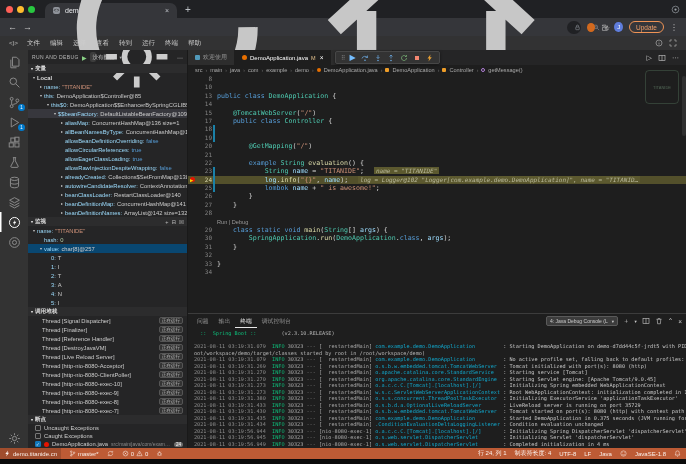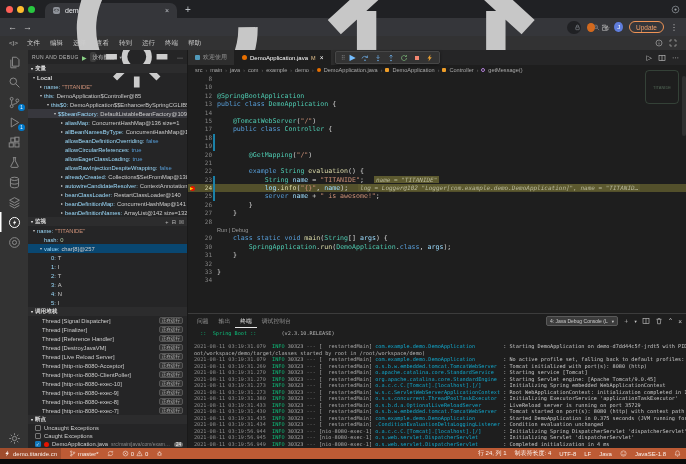--- a/index.html
+++ b/index.html
@@ -642,33 +642,32 @@
           <span class="csep">›</span>
           <span class="ci-class"></span>
           <span>Controller</span>
           <span class="csep">›</span>
           <span class="ci-method"></span>
           <span>getMessage()</span>
         </div>
       <div class="code" id="code">
           <div class="cl"><span class="bpcol"></span><span class="ln">8</span><span class="chg"></span><span class="ct"></span></div>
           <div class="cl"><span class="bpcol"></span><span class="ln">10</span><span class="chg"></span><span class="ct"></span></div>
-          <div class="cl"><span class="bpcol"></span><span class="ln">12</span><span class="chg"></span><span class="ct"><span class="an">@SpringBootApplication</span></span></div>
           <div class="cl"><span class="bpcol"></span><span class="ln">13</span><span class="chg"></span><span class="ct"><span class="kw">public class </span><span class="ty">DemoApplication</span><span class="pl"> {</span></span></div>
           <div class="cl"><span class="bpcol"></span><span class="ln">14</span><span class="chg"></span><span class="ct"></span></div>
           <div class="cl"><span class="bpcol"></span><span class="ln">15</span><span class="chg"></span><span class="ct"><span class="pl">    </span><span class="an">@TomcatWebServer</span><span class="pl">(</span><span class="st">"/"</span><span class="pl">)</span></span></div>
           <div class="cl"><span class="bpcol"></span><span class="ln">17</span><span class="chg"></span><span class="ct"><span class="pl">    </span><span class="kw">public class </span><span class="ty">Controller</span><span class="pl"> {</span></span></div>
           <div class="cl"><span class="bpcol"></span><span class="ln">18</span><span class="chg on"></span><span class="ct"></span></div>
           <div class="cl"><span class="bpcol"></span><span class="ln">19</span><span class="chg on"></span><span class="ct"></span></div>
           <div class="cl"><span class="bpcol"></span><span class="ln">20</span><span class="chg"></span><span class="ct"><span class="pl">        </span><span class="an">@GetMapping</span><span class="pl">(</span><span class="st">"/"</span><span class="pl">)</span></span></div>
           <div class="cl"><span class="bpcol"></span><span class="ln">21</span><span class="chg"></span><span class="ct"></span></div>
           <div class="cl"><span class="bpcol"></span><span class="ln">22</span><span class="chg"></span><span class="ct"><span class="pl">        </span><span class="kw">example </span><span class="ty">String </span><span class="me">evaluation</span><span class="pl">() {</span></span></div>
           <div class="cl"><span class="bpcol"></span><span class="ln">23</span><span class="chg on"></span><span class="ct"><span class="pl">            </span><span class="ty">String </span><span class="va">name</span><span class="pl"> = </span><span class="st">"TITANIDE"</span><span class="pl">;</span><span class="hint">name = "TITANIDE"</span></span></div>
           <div class="cl cur"><span class="bpcol"><span class="bp-dot"></span><span class="bp-arrow">▶</span></span><span class="ln">24</span><span class="chg on"></span><span class="ct"><span class="pl">            </span><span class="va">log</span><span class="pl">.</span><span class="me">info</span><span class="pl">(</span><span class="st">"{}"</span><span class="pl">, </span><span class="va">name</span><span class="pl">);</span><span class="hint">log = Logger@102 "Logger[com.example.demo.DemoApplication]", name = "TITANID…</span></span></div>
-          <div class="cl"><span class="bpcol"></span><span class="ln">25</span><span class="chg on"></span><span class="ct"><span class="pl">            </span><span class="kw">server </span><span class="va">name</span><span class="pl"> + </span><span class="st">" is awesome!"</span><span class="pl">;</span></span></div>
+          <div class="cl"><span class="bpcol"></span><span class="ln">25</span><span class="chg on"></span><span class="ct"><span class="pl">            </span><span class="kw">lombok </span><span class="va">name</span><span class="pl"> + </span><span class="st">" is awesome!"</span><span class="pl">;</span></span></div>
           <div class="cl"><span class="bpcol"></span><span class="ln">26</span><span class="chg"></span><span class="ct"><span class="pl">        }</span></span></div>
           <div class="cl"><span class="bpcol"></span><span class="ln">27</span><span class="chg"></span><span class="ct"><span class="pl">    }</span></span></div>
           <div class="cl"><span class="bpcol"></span><span class="ln">28</span><span class="chg"></span><span class="ct"></span></div>
           <div class="cl"><span class="bpcol"></span><span class="ln"></span><span class="chg"></span><span class="ct"><span class="lens-text">Run | Debug</span></span></div>
           <div class="cl"><span class="bpcol"></span><span class="ln">29</span><span class="chg"></span><span class="ct"><span class="pl">    </span><span class="kw">class static void </span><span class="me">main</span><span class="pl">(</span><span class="ty">String</span><span class="pl">[] </span><span class="va">args</span><span class="pl">) {</span></span></div>
           <div class="cl"><span class="bpcol"></span><span class="ln">30</span><span class="chg"></span><span class="ct"><span class="pl">        </span><span class="ty">SpringApplication</span><span class="pl">.</span><span class="me">run</span><span class="pl">(</span><span class="ty">DemoApplication</span><span class="pl">.</span><span class="kw">class</span><span class="pl">, </span><span class="va">args</span><span class="pl">);</span></span></div>
           <div class="cl"><span class="bpcol"></span><span class="ln">31</span><span class="chg"></span><span class="ct"><span class="pl">    }</span></span></div>
           <div class="cl"><span class="bpcol"></span><span class="ln">32</span><span class="chg"></span><span class="ct"></span></div>
           <div class="cl"><span class="bpcol"></span><span class="ln">33</span><span class="chg"></span><span class="ct"><span class="pl">}</span></span></div>
           <div class="cl"><span class="bpcol"></span><span class="ln">34</span><span class="chg"></span><span class="ct"></span></div>

